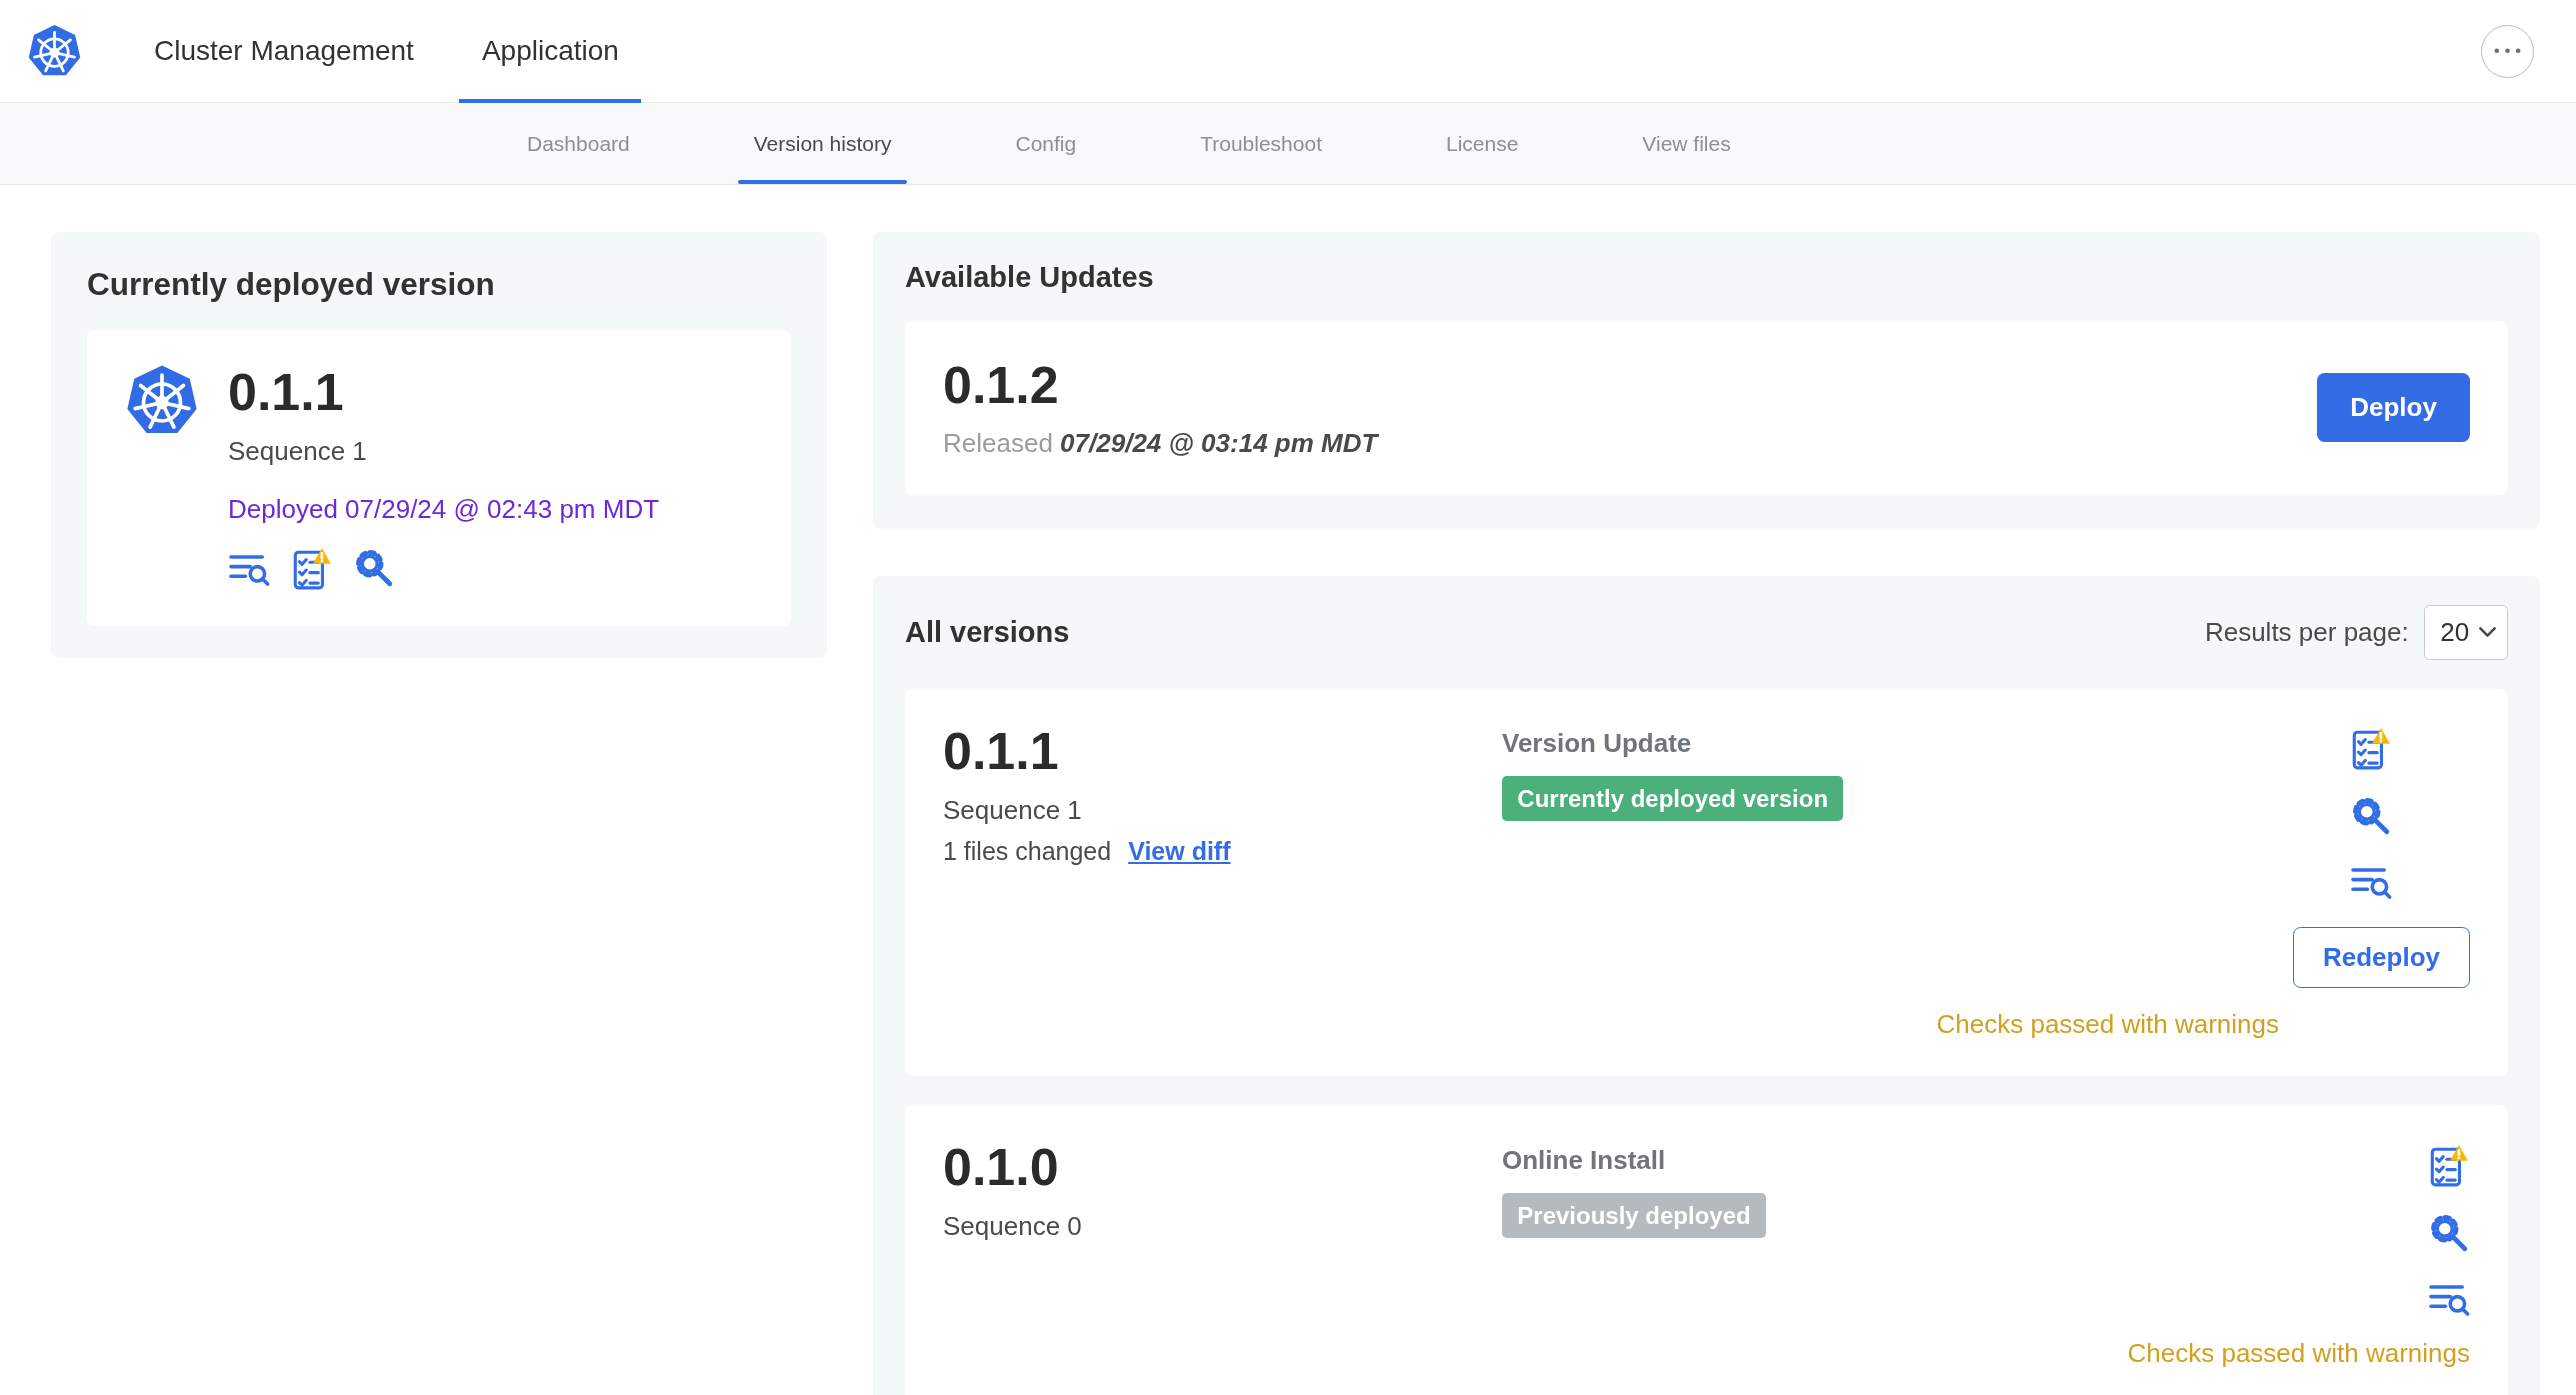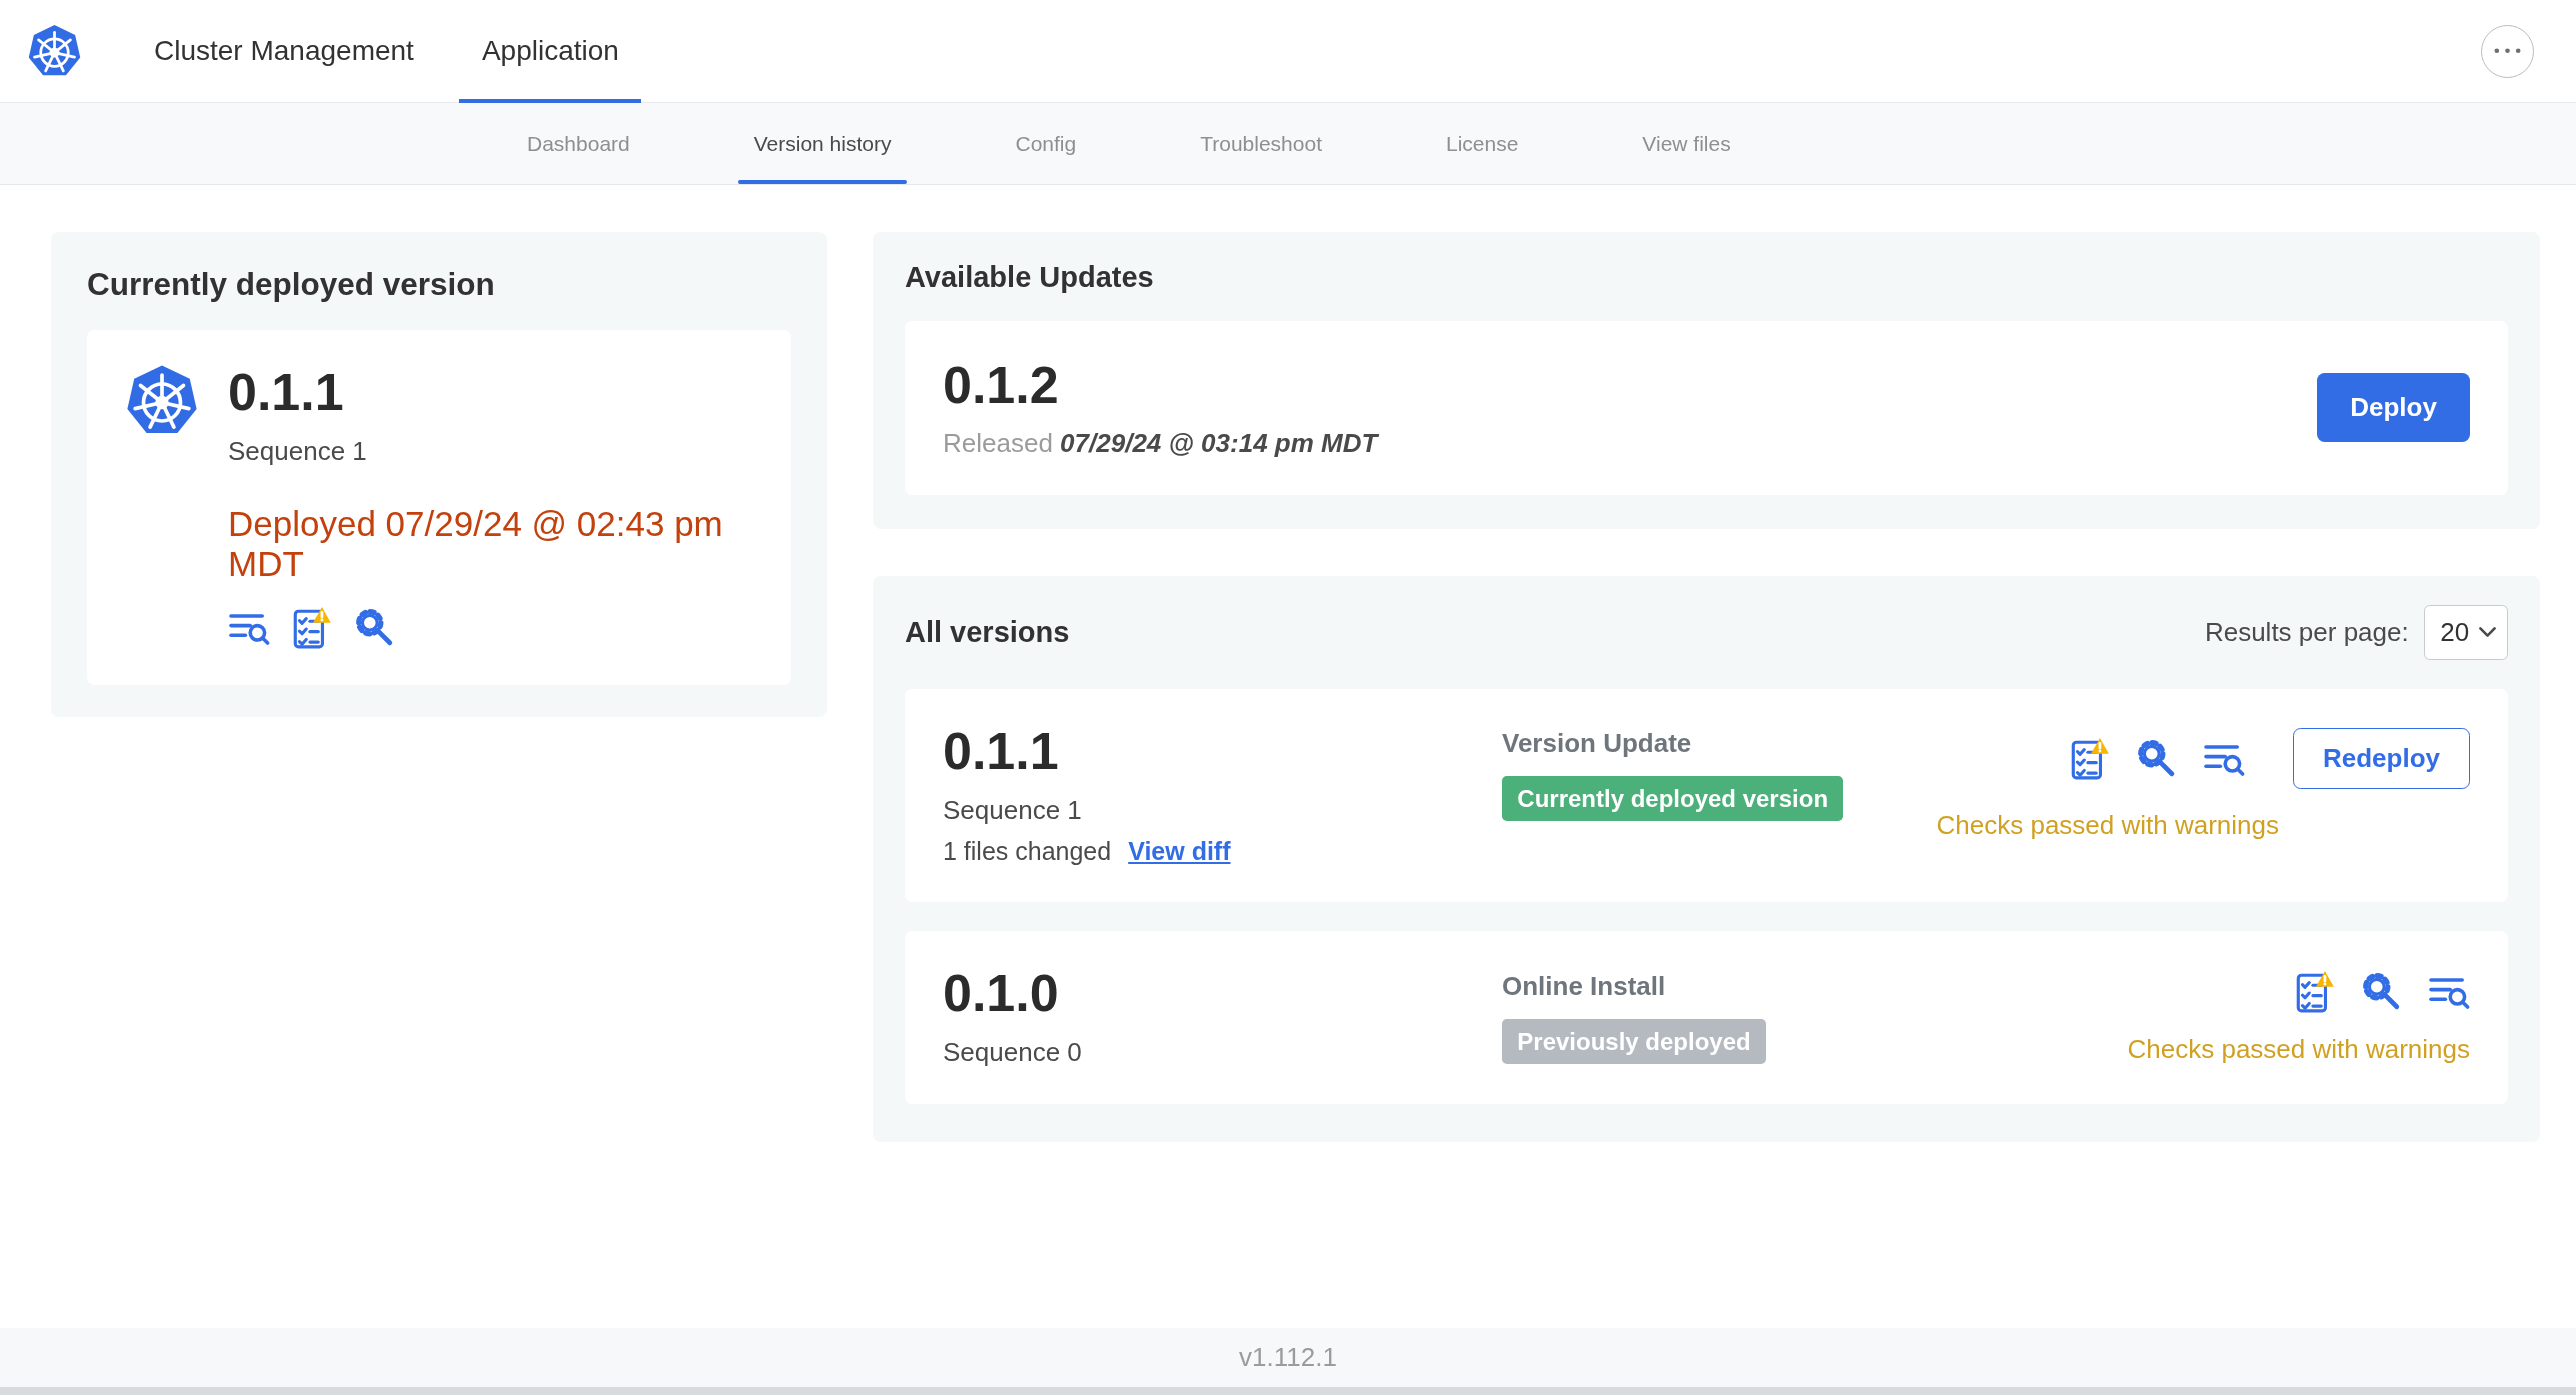--- a/index.html
+++ b/index.html
@@ -87,21 +87,21 @@
   .current-card h2 { font-size: 31.5px; font-weight: 700; color: #323232; }
   .current-inner {
     margin-top: 27px;
     background: #fff; border-radius: 7.6px;
     padding: 34px 38px 36px;
     display: flex; gap: 29px;
   }
   .current-inner .k8s-big svg { width: 74px; height: 74px; }
   .version-big { font-size: 52px; font-weight: 700; color: #2b2b2b; line-height: 1.1; }
   .seq { font-size: 26px; color: #4a4a4a; margin-top: 15px; }
-  .deployed { font-size: 35px; color: #c2410c; margin-top: 37px; }
+  .deployed { font-size: 26px; color: #6d28d9; margin-top: 27px; }
   .icon-row { display: flex; align-items: center; gap: 23px; margin-top: 23px; }
   .icon-logs { width: 42px; height: 36px; }
   .icon-preflight { width: 38px; height: 42px; }
   .icon-config { width: 40px; height: 40px; }
 
   
   .right-col { flex: 1; display: flex; flex-direction: column; }
 
   .updates-card { padding: 29px 32px 34px; }
   .card-title { font-size: 29px; font-weight: 600; color: #323232; }
@@ -150,21 +150,21 @@
   .vr-mid { flex: 1; padding-top: 5.7px; }
   .source { font-size: 26px; font-weight: 700; color: #6e757c; }
   .badge {
     display: inline-block; margin-top: 17px;
     font-size: 24px; font-weight: 600; color: #fff;
     padding: 8.6px 15.3px; border-radius: 4.8px; white-space: nowrap;
   }
   .badge.green { background: var(--success_green, #4cb07a); }
   .badge.gray { background: var(--muted_badge, #b5bac1); }
   .vr-right { margin-left: auto; display: flex; flex-direction: column; align-items: flex-end; padding-top: 5.7px; }
-  .vr-actions { display: flex; align-items: center; gap: 27px; }
+  .vr-actions { display: flex; align-items: center; gap: 27px; flex-direction: column; }
   .btn-outline {
     margin-left: 21px;
     background: #fff; border: 1.9px solid var(--accent_blue, #326de6);
     color: var(--accent_blue, #326de6);
     border-radius: 7.6px; font-size: 26px; font-weight: 700;
     height: 61px; padding: 0 29px;
     font-family: inherit; cursor: pointer;
   }
   .checks { font-size: 26px; color: var(--warning_gold, #d0a021); margin-top: 21px; }
   .checks.offset { margin-right: 191px; }

